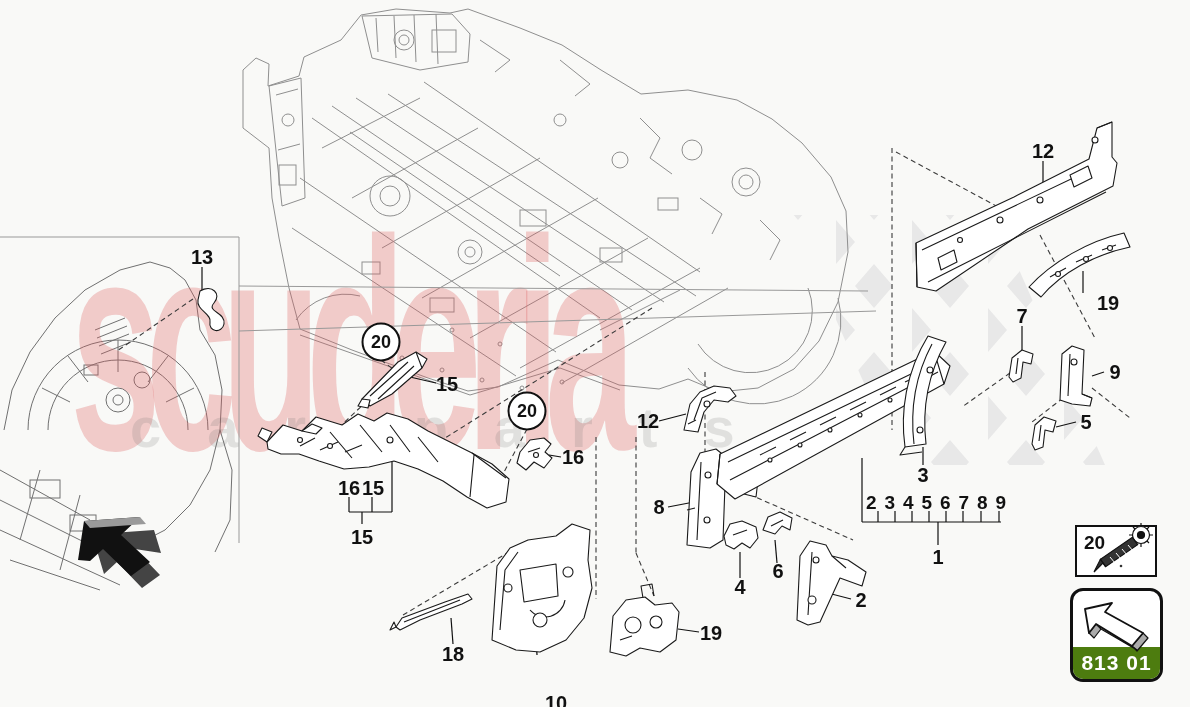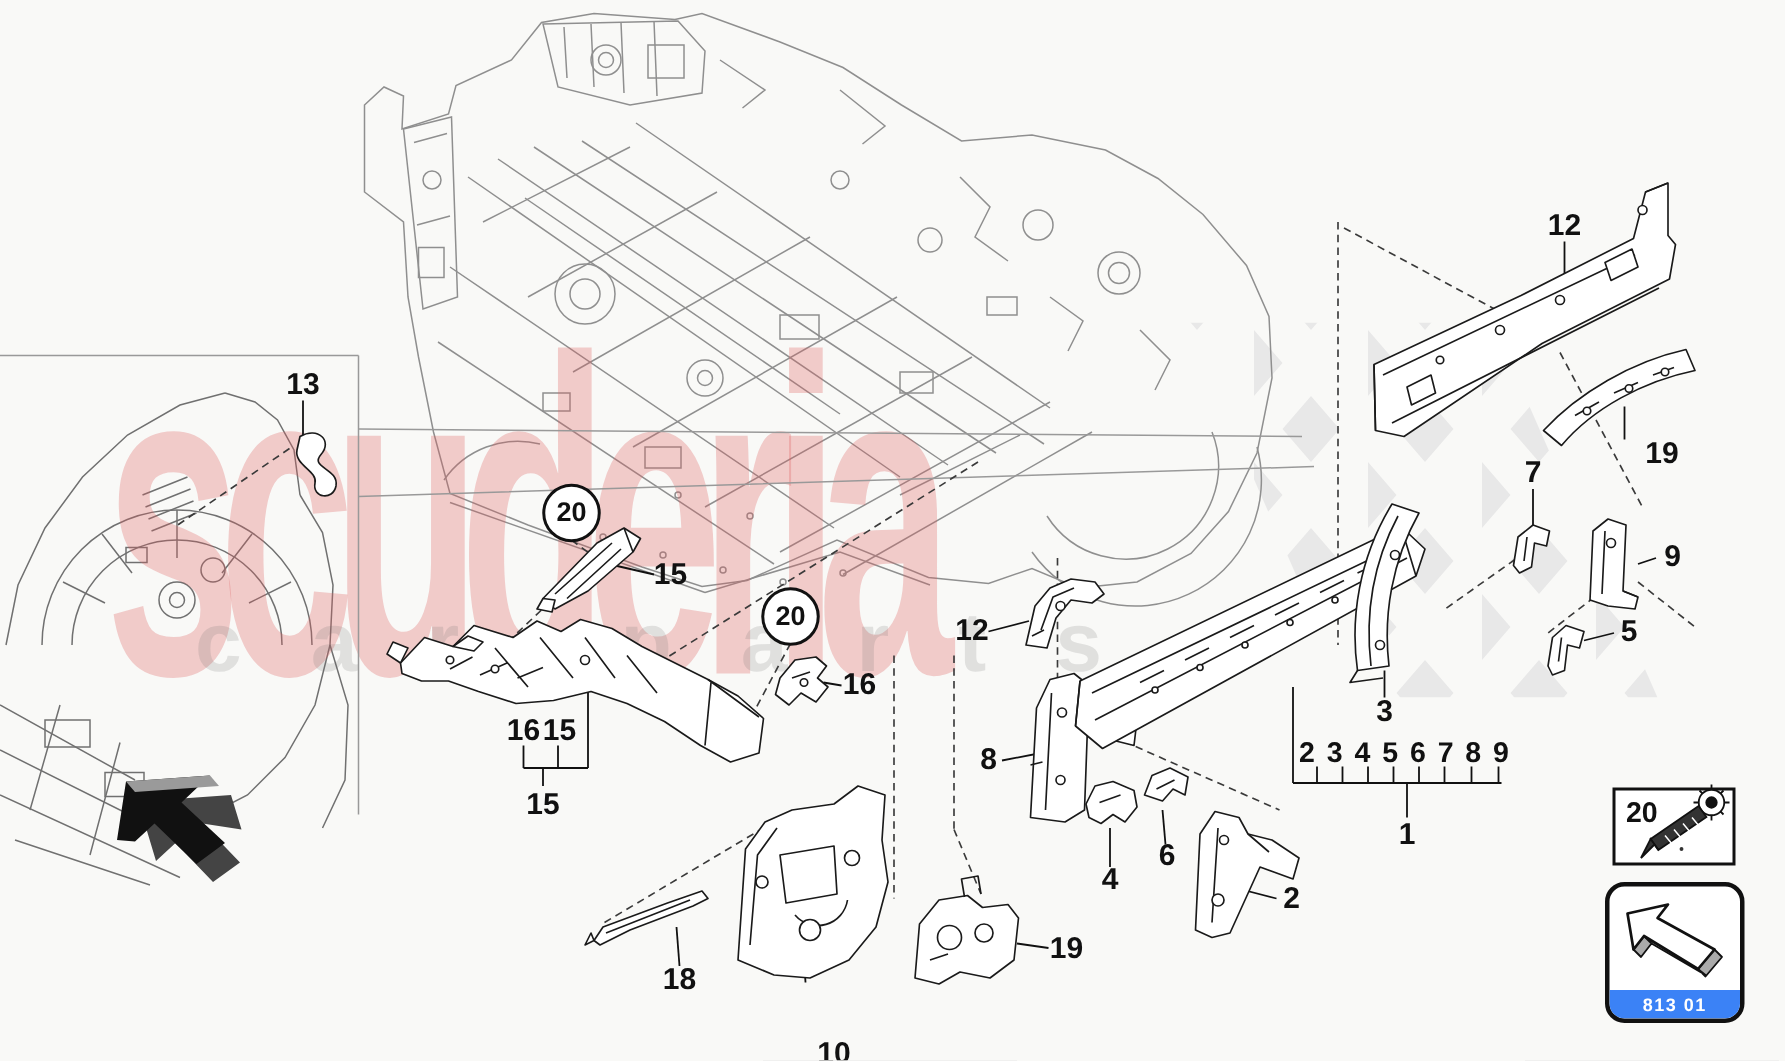--- a/index.html
+++ b/index.html
@@ -8,22 +8,22 @@
   .stage svg{position:absolute;left:0;top:0;}
   #svg-under{z-index:1;}
   .wm{position:absolute;z-index:2;white-space:nowrap;font-weight:bold;line-height:1;pointer-events:none;}
   .wm-red{left:70px;top:195px;font-size:300px;letter-spacing:-28px;
           transform:scaleX(0.545);transform-origin:0 0;color:rgba(221,95,95,0.30);}
   .wm-gray{left:130px;top:400px;font-size:56px;letter-spacing:46px;color:rgba(110,110,110,0.18);}
   .box{position:absolute;z-index:3;background:#fff;box-sizing:border-box;}
   .fastener-box{left:1075px;top:525px;width:82px;height:52px;border:2px solid #111;}
   .fastener-box .box-label{position:absolute;left:7px;top:5px;font-size:19px;font-weight:bold;color:#111;}
   .code-box{left:1070px;top:588px;width:93px;height:94px;border:3px solid #111;border-radius:13px;overflow:hidden;}
-  .code-bar{position:absolute;left:0;right:0;bottom:0;height:19px;background:#3b82f6;color:#fff;
-            display:flex;align-items:center;justify-content:center;font-size:12px;font-weight:bold;letter-spacing:1px;}
+  .code-bar{position:absolute;left:0;right:0;bottom:0;height:32px;background:#4d7c0f;color:#fff;
+            display:flex;align-items:center;justify-content:center;font-size:21px;font-weight:bold;letter-spacing:1px;}
   #svg-over{z-index:4;}
   .layer{position:absolute;left:0;top:0;width:100%;height:100%;z-index:5;pointer-events:none;}
   .callout{position:absolute;transform:translate(-50%,-50%);font-size:20px;font-weight:bold;color:#111;}
   .callout.circled{width:35px;height:35px;border:2px solid #111;border-radius:50%;background:#fff;
                    display:flex;align-items:center;justify-content:center;font-size:18px;}
   .hw-row{position:absolute;left:866px;top:492px;width:140px;display:flex;justify-content:space-between;z-index:5;}
   .hw-num{font-size:19px;font-weight:bold;color:#111;}
 </style>
 </head>
 <body>

